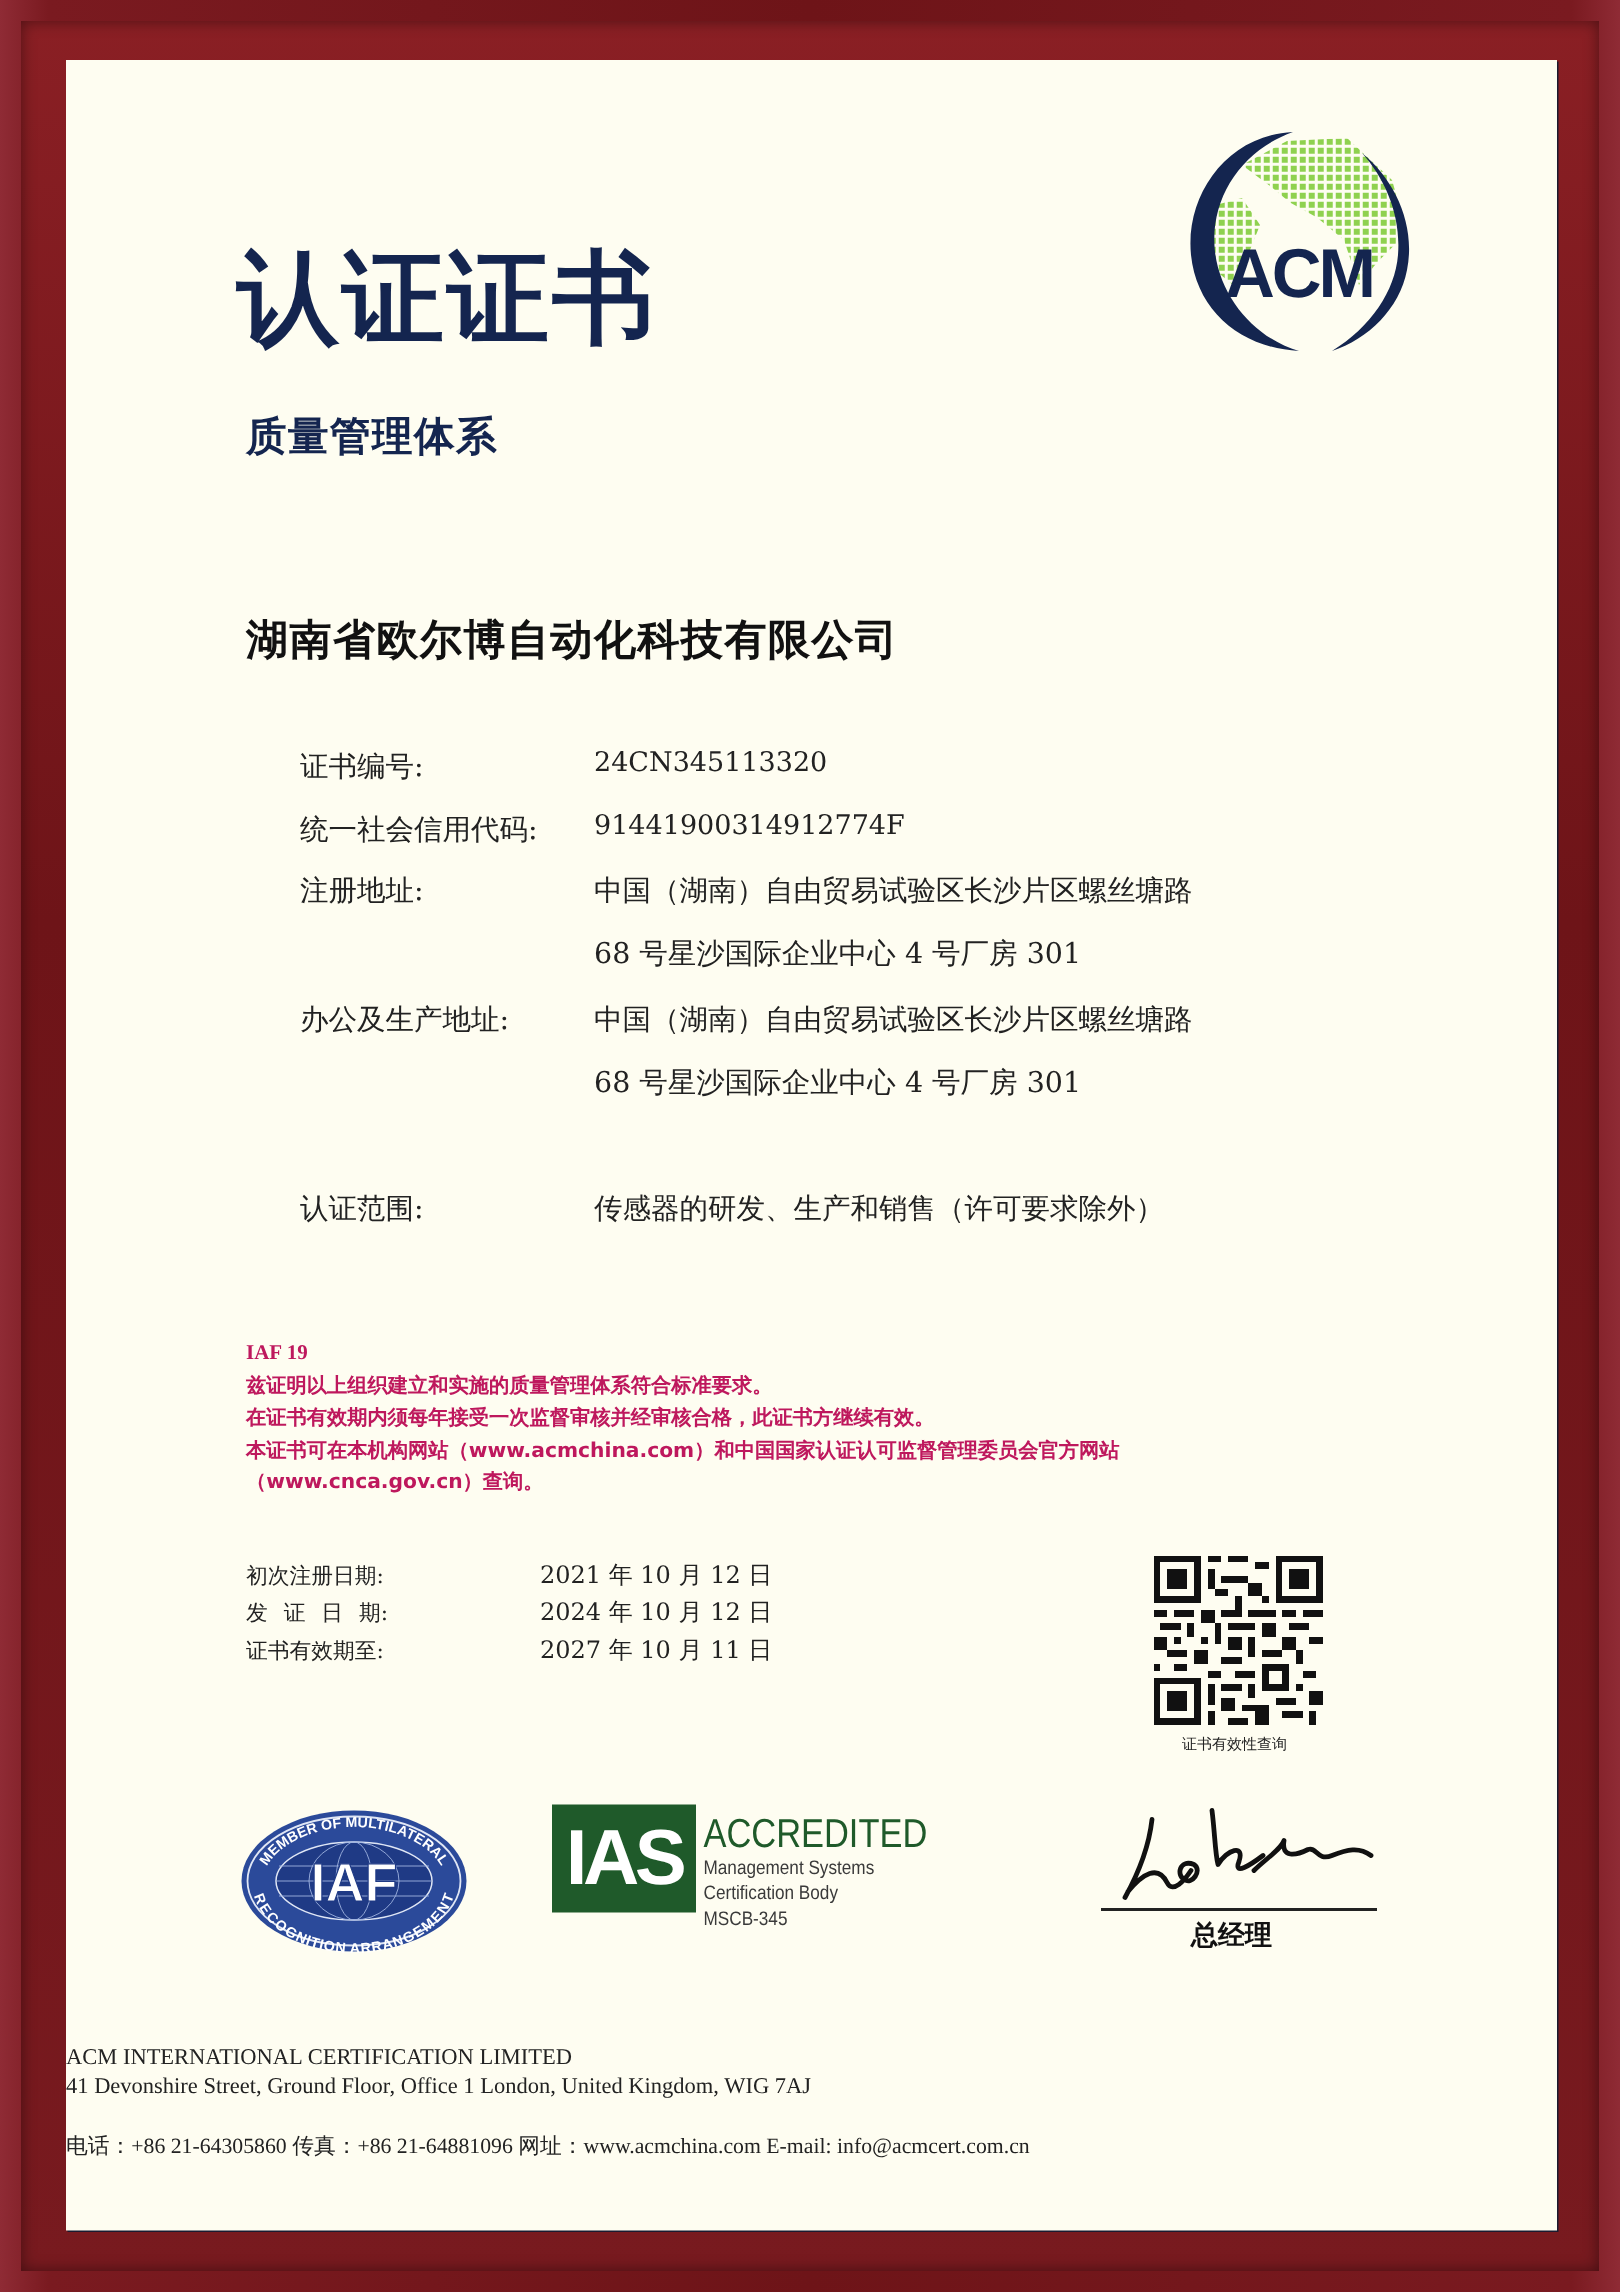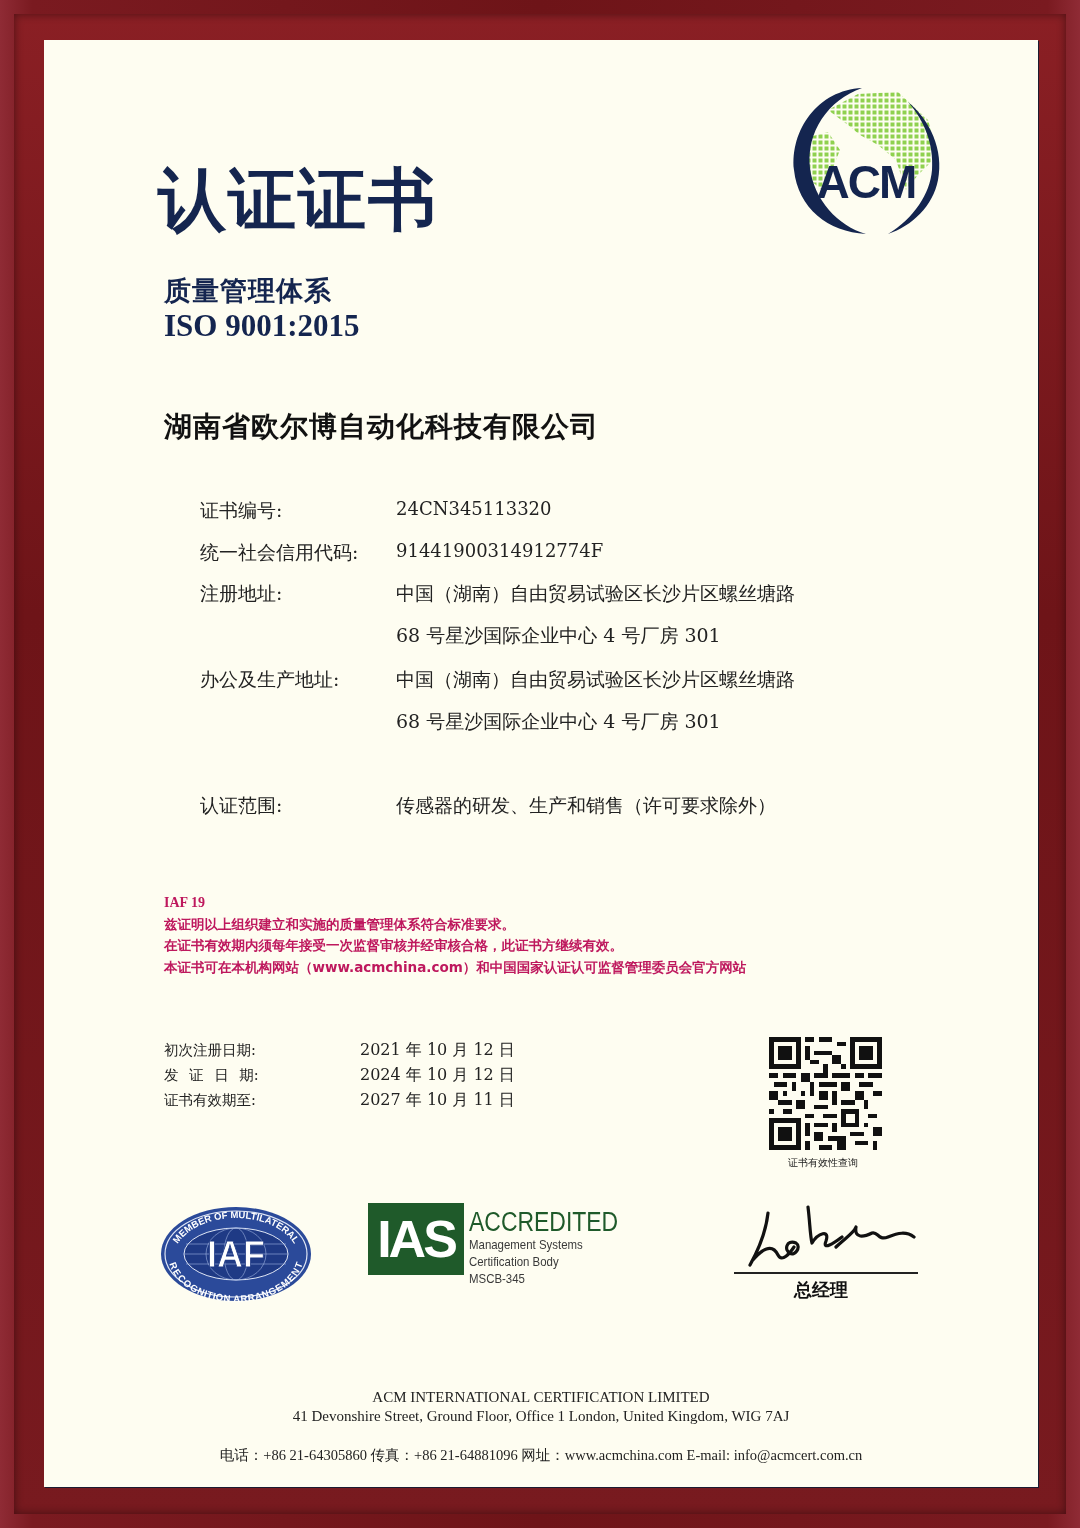--- a/index.html
+++ b/index.html
@@ -29,21 +29,21 @@
   .iaf { left:116px; top:1166px; width:152px; height:96px; }
   .ias { left:324px; top:1163px; width:96px; height:72px; background:#1f5a2a; color:#fff;
          font-family:"Liberation Sans",sans-serif; font-size:52px; font-weight:bold; letter-spacing:-3px;
          display:flex; align-items:center; justify-content:center; }
   .ias-text { left:425px; top:1168px; font-family:"Liberation Sans",sans-serif; color:#3a3a3a; }
   .ias-accredited { font-size:27px; color:#1f5a2a; transform:scaleX(.85); transform-origin:left; letter-spacing:0; line-height:28px; }
   .ias-line { font-size:13px; line-height:17px; transform:scaleX(.88); transform-origin:left; }
   .sig { left:694px; top:1163px; width:190px; height:70px; }
   .sig-line { left:690px; top:1232px; width:184px; height:2px; background:#222; }
   .sig-title { left:750px; top:1238px; font-family:"DejaVu Sans",sans-serif; font-weight:bold; font-size:18px; color:#111; }
-  .footer { left:0; width:994px; text-align:center; color:#222; font-family:"Liberation Serif",serif; white-space:nowrap;margin-top:25px; }
+  .footer { left:0; width:994px; text-align:left; color:#222; font-family:"Liberation Serif",serif; white-space:nowrap; }
   .logo { left:744px; top:40px; width:156px; height:158px; }
 </style>
 </head>
 <body>
 
 <div class="frame">
     <div class="frame-inner"></div>
   </div>
 
 <div class="paper">
@@ -56,21 +56,20 @@
     </defs>
     <path d="M40 30 L70 14 L110 12 L140 40 L150 75 L130 95 L118 110 L108 80 L90 65 L72 55 L60 45 Z" fill="url(#dots)"></path>
     <path d="M10 60 L40 52 L52 70 L44 90 L34 110 L22 100 L12 84 Z" fill="url(#dots)"></path>
     <path d="M74 8 C30 10 2 50 6 90 C10 128 40 152 78 154 C50 146 26 120 22 88 C18 52 40 20 74 8 Z" fill="#14254f"></path>
     <path d="M120 22 C142 40 156 70 150 100 C145 126 124 146 100 154 C126 138 142 114 144 90 C146 64 136 40 120 22 Z" fill="#14254f"></path>
     <text x="78" y="118" text-anchor="middle" font-family="Liberation Sans, sans-serif" font-weight="bold" font-size="46" fill="#14254f" letter-spacing="-2">ACM</text>
   </svg>
 
   <div class="abs title navy">认证证书</div>
   <div class="abs subtitle navy">质量管理体系</div>
-  <div class="abs standard navy">ISO 9001:2015</div>
   <div class="abs company">湖南省欧尔博自动化科技有限公司</div>
 
   <div class="abs field-label" style="top:458px">证书编号:</div>
   <div class="abs field-value" style="top:458px;font-size:18px">24CN345113320</div>
 
   <div class="abs field-label" style="top:500px">统一社会信用代码:</div>
   <div class="abs field-value" style="top:500px;font-size:18px">91441900314912774F</div>
 
   <div class="abs field-label" style="top:541px">注册地址:</div>
   <div class="abs field-value" style="top:541px">中国（湖南）自由贸易试验区长沙片区螺丝塘路</div>
@@ -81,20 +80,21 @@
   <div class="abs field-value" style="top:669px">68 号星沙国际企业中心 4 号厂房 301</div>
 
   <div class="abs field-label" style="top:753px">认证范围:</div>
   <div class="abs field-value" style="top:753px">传感器的研发、生产和销售（许可要求除外）</div>
 
   <div class="abs notes">
     <div style="font-family:'Liberation Serif',serif;font-size:14px">IAF 19</div>
     <div>兹证明以上组织建立和实施的质量管理体系符合标准要求。</div>
     <div>在证书有效期内须每年接受一次监督审核并经审核合格，此证书方继续有效。</div>
     <div>本证书可在本机构网站（www.acmchina.com）和中国国家认证认可监督管理委员会官方网站</div>
+    <div>（www.cnca.gov.cn）查询。</div>
   </div>
 
   <div class="abs date-label" style="top:1001px">初次注册日期:</div>
   <div class="abs date-value" style="top:1000px">2021 年 10 月 12 日</div>
   <div class="abs date-label" style="top:1026px;word-spacing:6px">发 证 日 期:</div>
   <div class="abs date-value" style="top:1025px">2024 年 10 月 12 日</div>
   <div class="abs date-label" style="top:1051px">证书有效期至:</div>
   <div class="abs date-value" style="top:1050px">2027 年 10 月 11 日</div>
 
   <svg class="abs qr" viewBox="0 0 25 25" shape-rendering="crispEdges">

